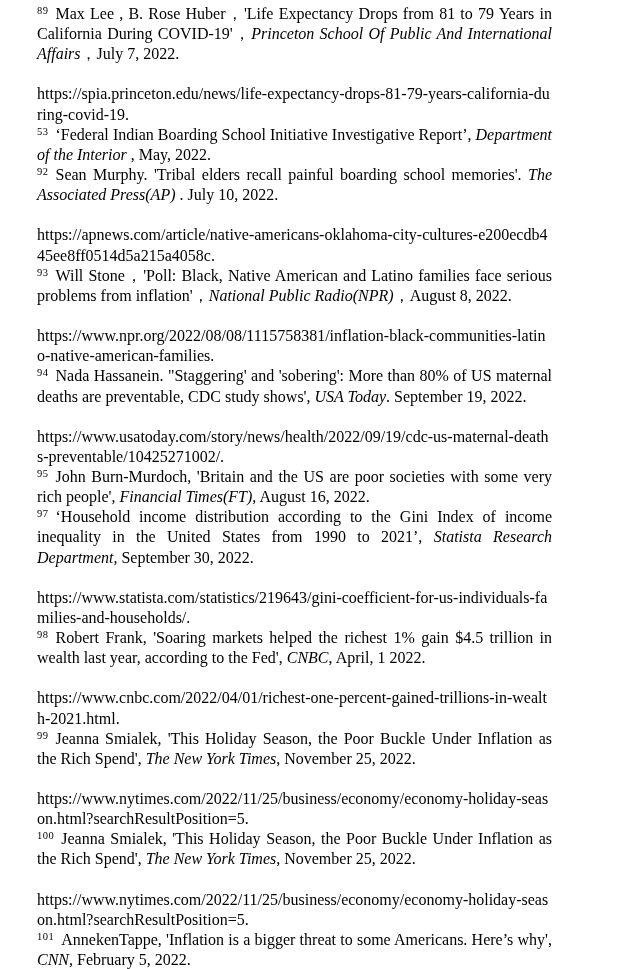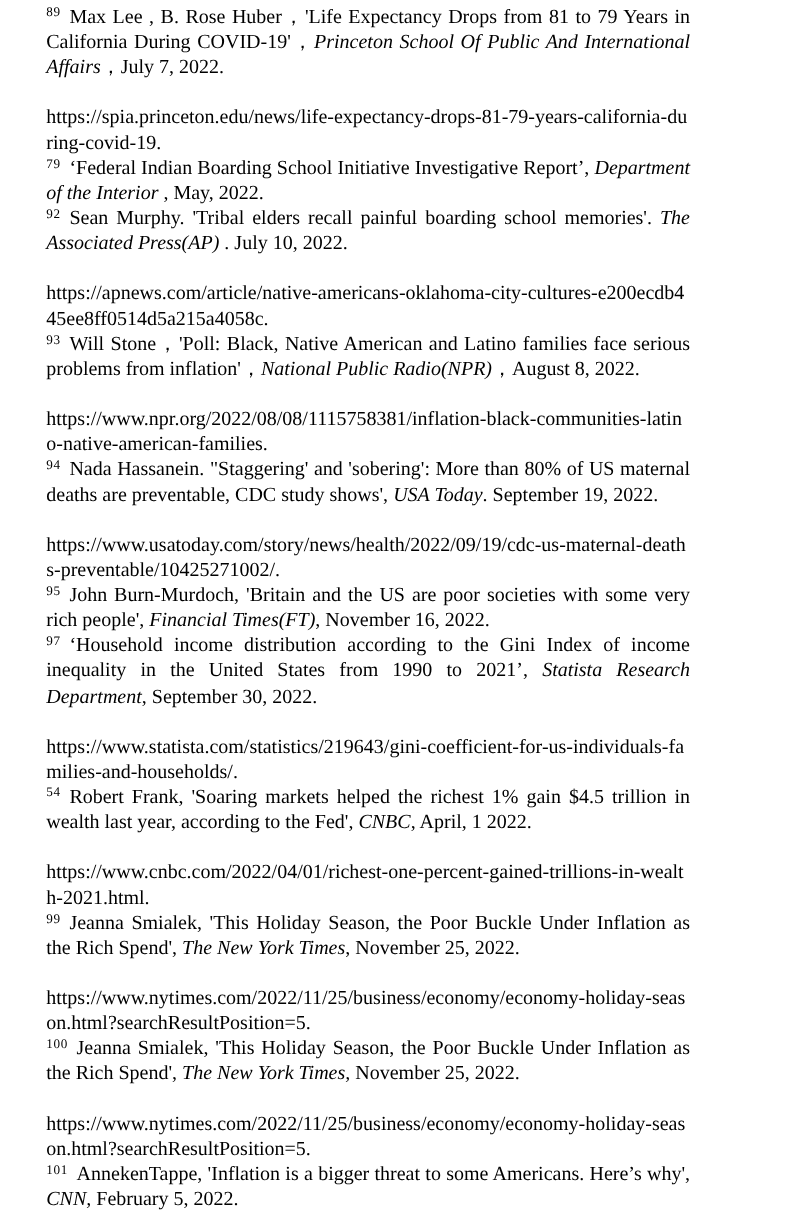--- a/index.html
+++ b/index.html
@@ -44,24 +44,24 @@
     font-style: normal;
     margin-top: 20px;
   }
 </style>
 </head>
 <body>
 
 <div class="page">
   <div class="footnotes" id="footnotes-list">
       <div class="footnote"><span class="fn-num">89</span><span class="seg-n">Max Lee , B. Rose Huber，'Life Expectancy Drops from 81 to 79 Years in California During COVID-19'，</span><span class="seg-i">Princeton School Of Public And International Affairs</span><span class="seg-n">，July 7, 2022.</span><div class="fn-url">https://spia.princeton.edu/news/life-expectancy-drops-81-79-years-california-during-covid-19.</div></div>
-      <div class="footnote"><span class="fn-num">79</span><span class="seg-n">‘Federal Indian Boarding School Initiative Investigative Report’, </span><span class="seg-i">Department of the Interior</span><span class="seg-n"> , May, 2022.</span></div>
+      <div class="footnote"><span class="fn-num">53</span><span class="seg-n">‘Federal Indian Boarding School Initiative Investigative Report’, </span><span class="seg-i">Department of the Interior</span><span class="seg-n"> , May, 2022.</span></div>
       <div class="footnote"><span class="fn-num">92</span><span class="seg-n">Sean Murphy. 'Tribal elders recall painful boarding school memories'. </span><span class="seg-i">The Associated Press(AP)</span><span class="seg-n"> . July 10, 2022.</span><div class="fn-url">https://apnews.com/article/native-americans-oklahoma-city-cultures-e200ecdb445ee8ff0514d5a215a4058c.</div></div>
       <div class="footnote"><span class="fn-num">93</span><span class="seg-n">Will Stone，'Poll: Black, Native American and Latino families face serious problems from inflation'，</span><span class="seg-i">National Public Radio(NPR)</span><span class="seg-n">，August 8, 2022.</span><div class="fn-url">https://www.npr.org/2022/08/08/1115758381/inflation-black-communities-latino-native-american-families.</div></div>
       <div class="footnote"><span class="fn-num">94</span><span class="seg-n">Nada Hassanein. "Staggering' and 'sobering': More than 80% of US maternal deaths are preventable, CDC study shows', </span><span class="seg-i">USA Today</span><span class="seg-n">. September 19, 2022.</span><div class="fn-url">https://www.usatoday.com/story/news/health/2022/09/19/cdc-us-maternal-deaths-preventable/10425271002/.</div></div>
-      <div class="footnote"><span class="fn-num">95</span><span class="seg-n">John Burn-Murdoch, 'Britain and the US are poor societies with some very rich people', </span><span class="seg-i">Financial Times(FT)</span><span class="seg-n">, November 16, 2022.</span></div>
+      <div class="footnote"><span class="fn-num">95</span><span class="seg-n">John Burn-Murdoch, 'Britain and the US are poor societies with some very rich people', </span><span class="seg-i">Financial Times(FT)</span><span class="seg-n">, August 16, 2022.</span></div>
       <div class="footnote"><span class="fn-num">97</span><span class="seg-n">‘Household income distribution according to the Gini Index of income inequality in the United States from 1990 to 2021’, </span><span class="seg-i">Statista Research Department</span><span class="seg-n">, September 30, 2022.</span><div class="fn-url">https://www.statista.com/statistics/219643/gini-coefficient-for-us-individuals-families-and-households/.</div></div>
-      <div class="footnote"><span class="fn-num">54</span><span class="seg-n">Robert Frank, 'Soaring markets helped the richest 1% gain $4.5 trillion in wealth last year, according to the Fed', </span><span class="seg-i">CNBC</span><span class="seg-n">, April, 1 2022.</span><div class="fn-url">https://www.cnbc.com/2022/04/01/richest-one-percent-gained-trillions-in-wealth-2021.html.</div></div>
+      <div class="footnote"><span class="fn-num">98</span><span class="seg-n">Robert Frank, 'Soaring markets helped the richest 1% gain $4.5 trillion in wealth last year, according to the Fed', </span><span class="seg-i">CNBC</span><span class="seg-n">, April, 1 2022.</span><div class="fn-url">https://www.cnbc.com/2022/04/01/richest-one-percent-gained-trillions-in-wealth-2021.html.</div></div>
       <div class="footnote"><span class="fn-num">99</span><span class="seg-n">Jeanna Smialek, 'This Holiday Season, the Poor Buckle Under Inflation as the Rich Spend', </span><span class="seg-i">The New York Times</span><span class="seg-n">, November 25, 2022.</span><div class="fn-url">https://www.nytimes.com/2022/11/25/business/economy/economy-holiday-season.html?searchResultPosition=5.</div></div>
       <div class="footnote"><span class="fn-num">100</span><span class="seg-n">Jeanna Smialek, 'This Holiday Season, the Poor Buckle Under Inflation as the Rich Spend', </span><span class="seg-i">The New York Times,</span><span class="seg-n"> November 25, 2022.</span><div class="fn-url">https://www.nytimes.com/2022/11/25/business/economy/economy-holiday-season.html?searchResultPosition=5.</div></div>
       <div class="footnote"><span class="fn-num">101</span><span class="seg-n">AnnekenTappe, 'Inflation is a bigger threat to some Americans. Here’s why', </span><span class="seg-i">CNN,</span><span class="seg-n"> February 5, 2022.</span><div class="fn-url">https://edition.cnn.com/2022/04/05/economy/federal-reserve-brainard-inflation/index.html.</div></div>
     </div>
 </div>
 
 </body></html>

